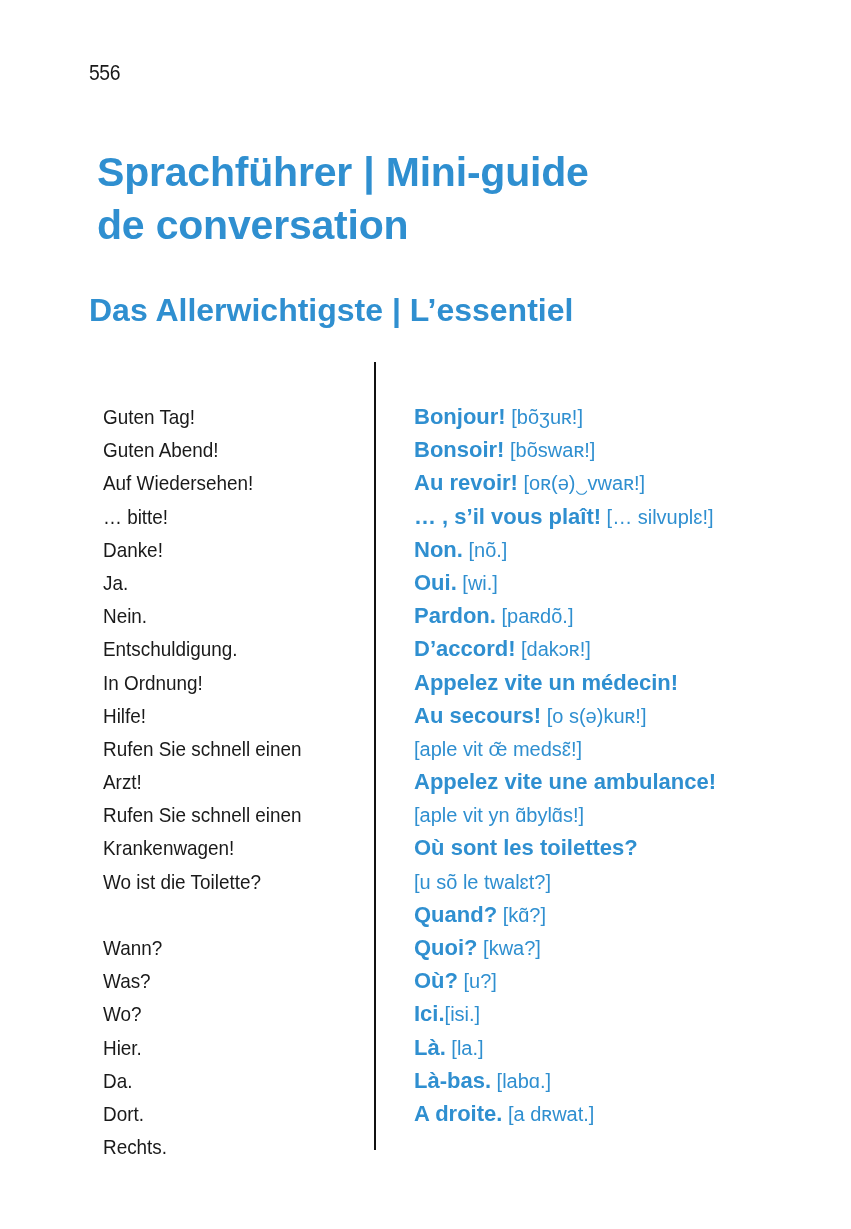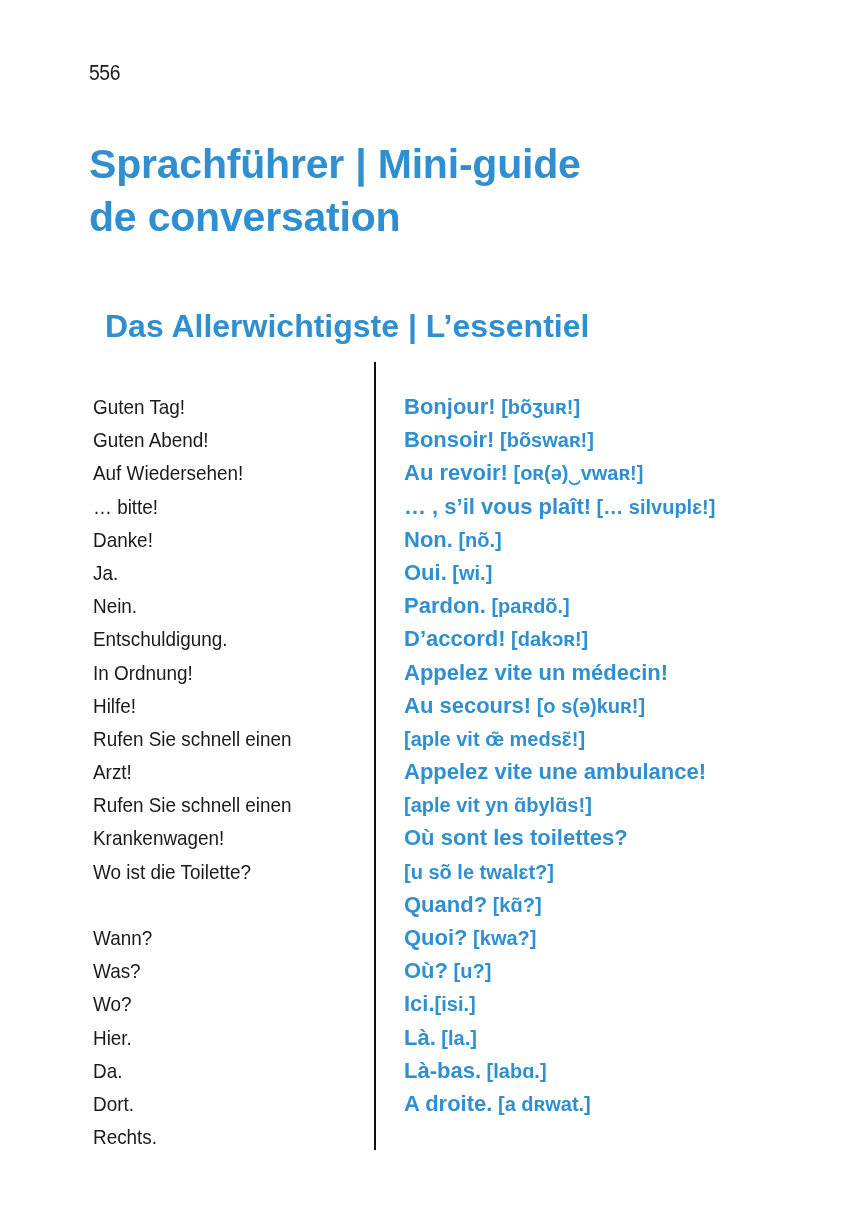--- a/index.html
+++ b/index.html
@@ -23,53 +23,53 @@
       font-family: "Liberation Sans", sans-serif;
       letter-spacing: -0.5px;
       color: #1a1a1a;
       transform: scaleX(0.88);
       transform-origin: left top;
     }
     .title {
       position: absolute;
       left: 89px;
       top: 138px;
-      margin: 0;
+      margin: 8px;
       font-family: "Liberation Sans", sans-serif;
       font-weight: bold;
       font-size: 41px;
       line-height: 53px;
       color: var(--accent);
       letter-spacing: -0.2px;
       width: 700px;
     }
     .subtitle {
       position: absolute;
       left: 89px;
       top: 290px;
-      margin: 16px;
+      margin: 0;
       font-family: "Liberation Sans", sans-serif;
       font-weight: bold;
       font-size: 32px;
       line-height: 40px;
       color: var(--accent);
       width: 700px;
     }
     .divider {
       position: absolute;
       left: 374px;
       top: 362px;
       width: 2px;
       height: 788px;
       background: #111111;
     }
     .col {
       position: absolute;
       top: 386px;
-      margin: 4px;
+      margin: 14px;
       padding: 0;
       list-style: none;
     }
     .col-de {
       left: 89px;
       width: 280px;
     }
     .col-fr {
       left: 400px;
       width: 440px;
@@ -88,21 +88,21 @@
     }
     .col-fr .row {
       font-family: "Liberation Sans", sans-serif;
       color: var(--accent);
     }
     .fr-phrase {
       font-weight: bold;
       font-size: 22px;
     }
     .fr-ipa {
-      font-weight: bold;
+      font-weight: normal;
       font-size: 20px;
       color: var(--accent);
     }
     :root {
       --accent: #2f8fd0;
     }
   </style>
 </head>
 <body>
 

